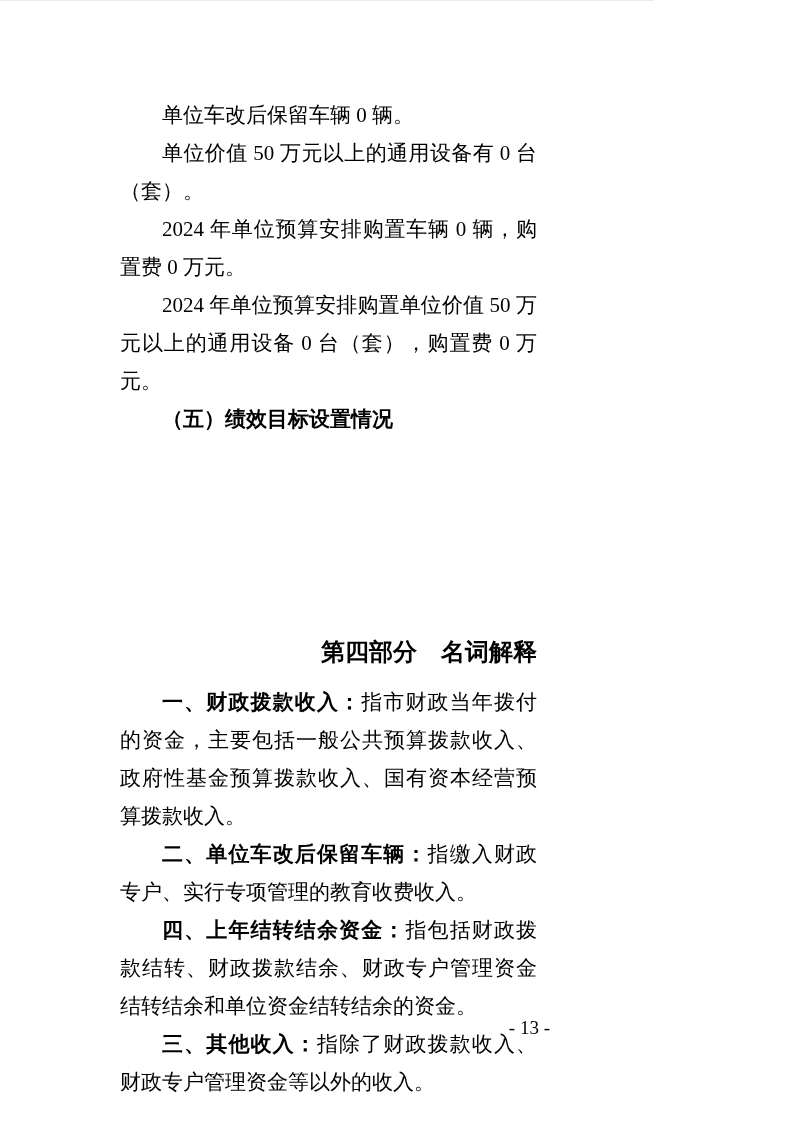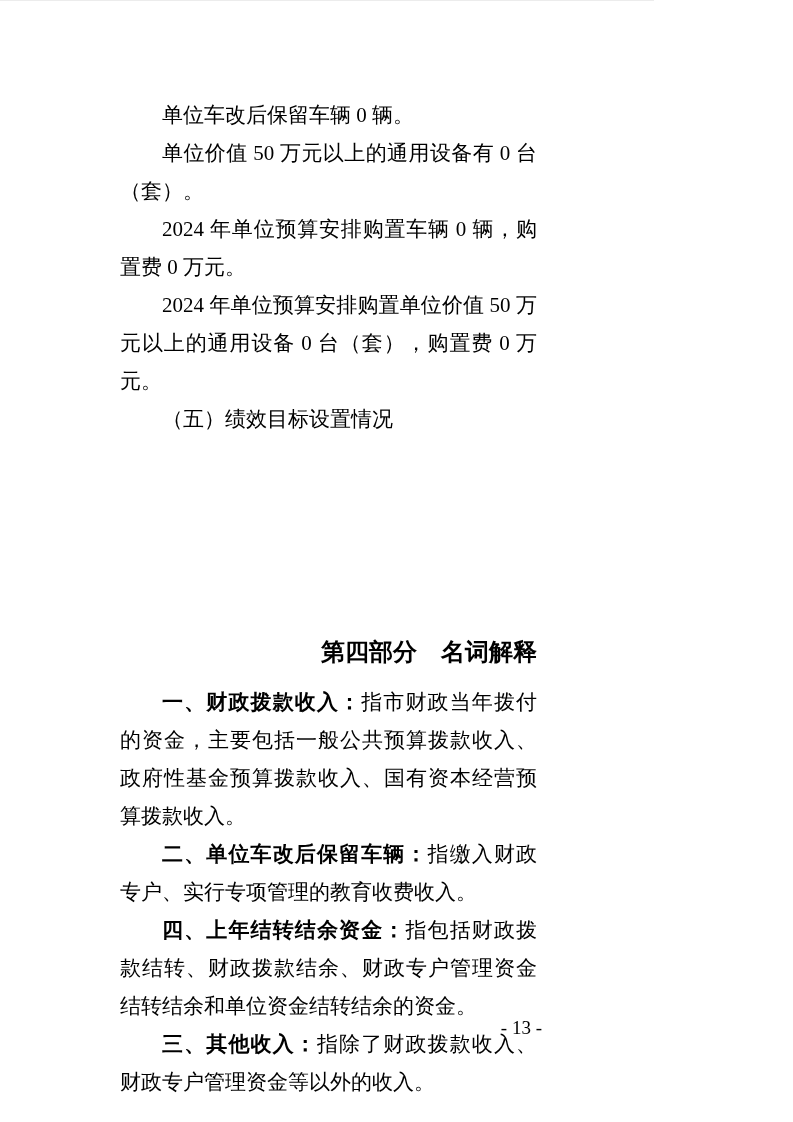--- a/index.html
+++ b/index.html
@@ -26,41 +26,41 @@
     font-size: 21px;
     line-height: 38px;
     text-align: justify;
     text-justify: inter-ideograph;
   }
   .indent {
     text-indent: 2em;
   }
   .subheading {
     font-family: "Liberation Sans", "DejaVu Sans", sans-serif;
-    font-weight: normal;
+    font-weight: bold;
   }
   .section-gap {
     height: 195px;
   }
   .section-heading {
     margin: 0 0 12px 0;
     font-size: 24px;
     line-height: 38px;
     font-weight: bold;
     text-align: right;
     font-family: "Liberation Sans", "DejaVu Sans", sans-serif;
   }
   .term-lead {
     font-family: "Liberation Sans", "DejaVu Sans", sans-serif;
     font-weight: bold;
   }
   .footer-pagenum {
     position: absolute;
     top: 1014px;
-    right: 112px;
+    right: 104px;
     font-size: 19px;
     line-height: 26px;
     font-family: "Liberation Serif", "DejaVu Serif", serif;
     color: #000000;
   }
 </style>
 </head>
 <body>
 
 <div class="page">

